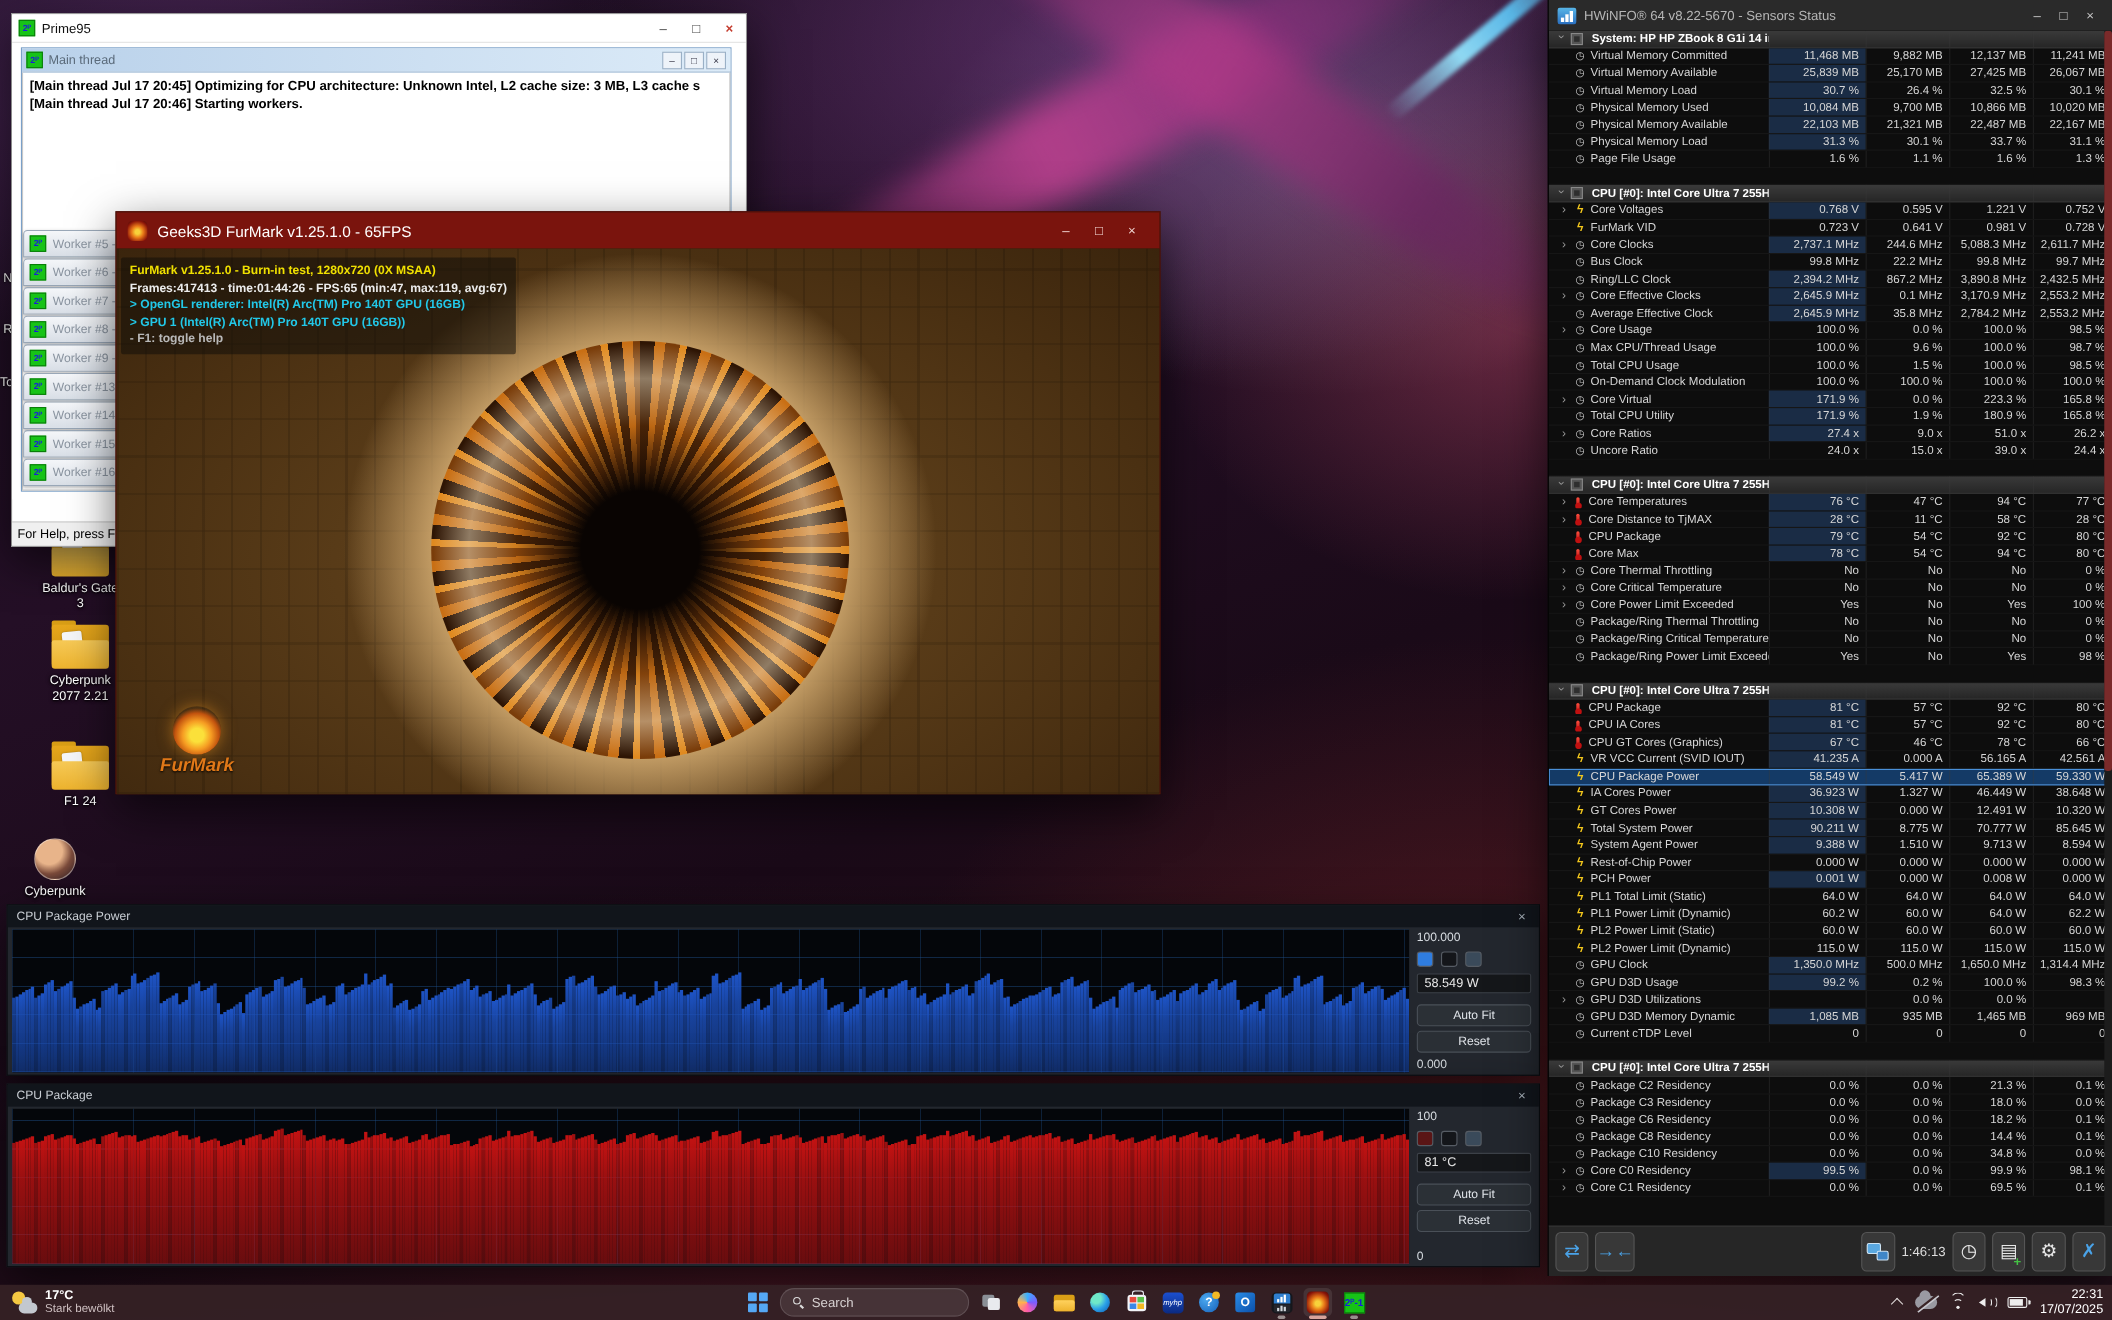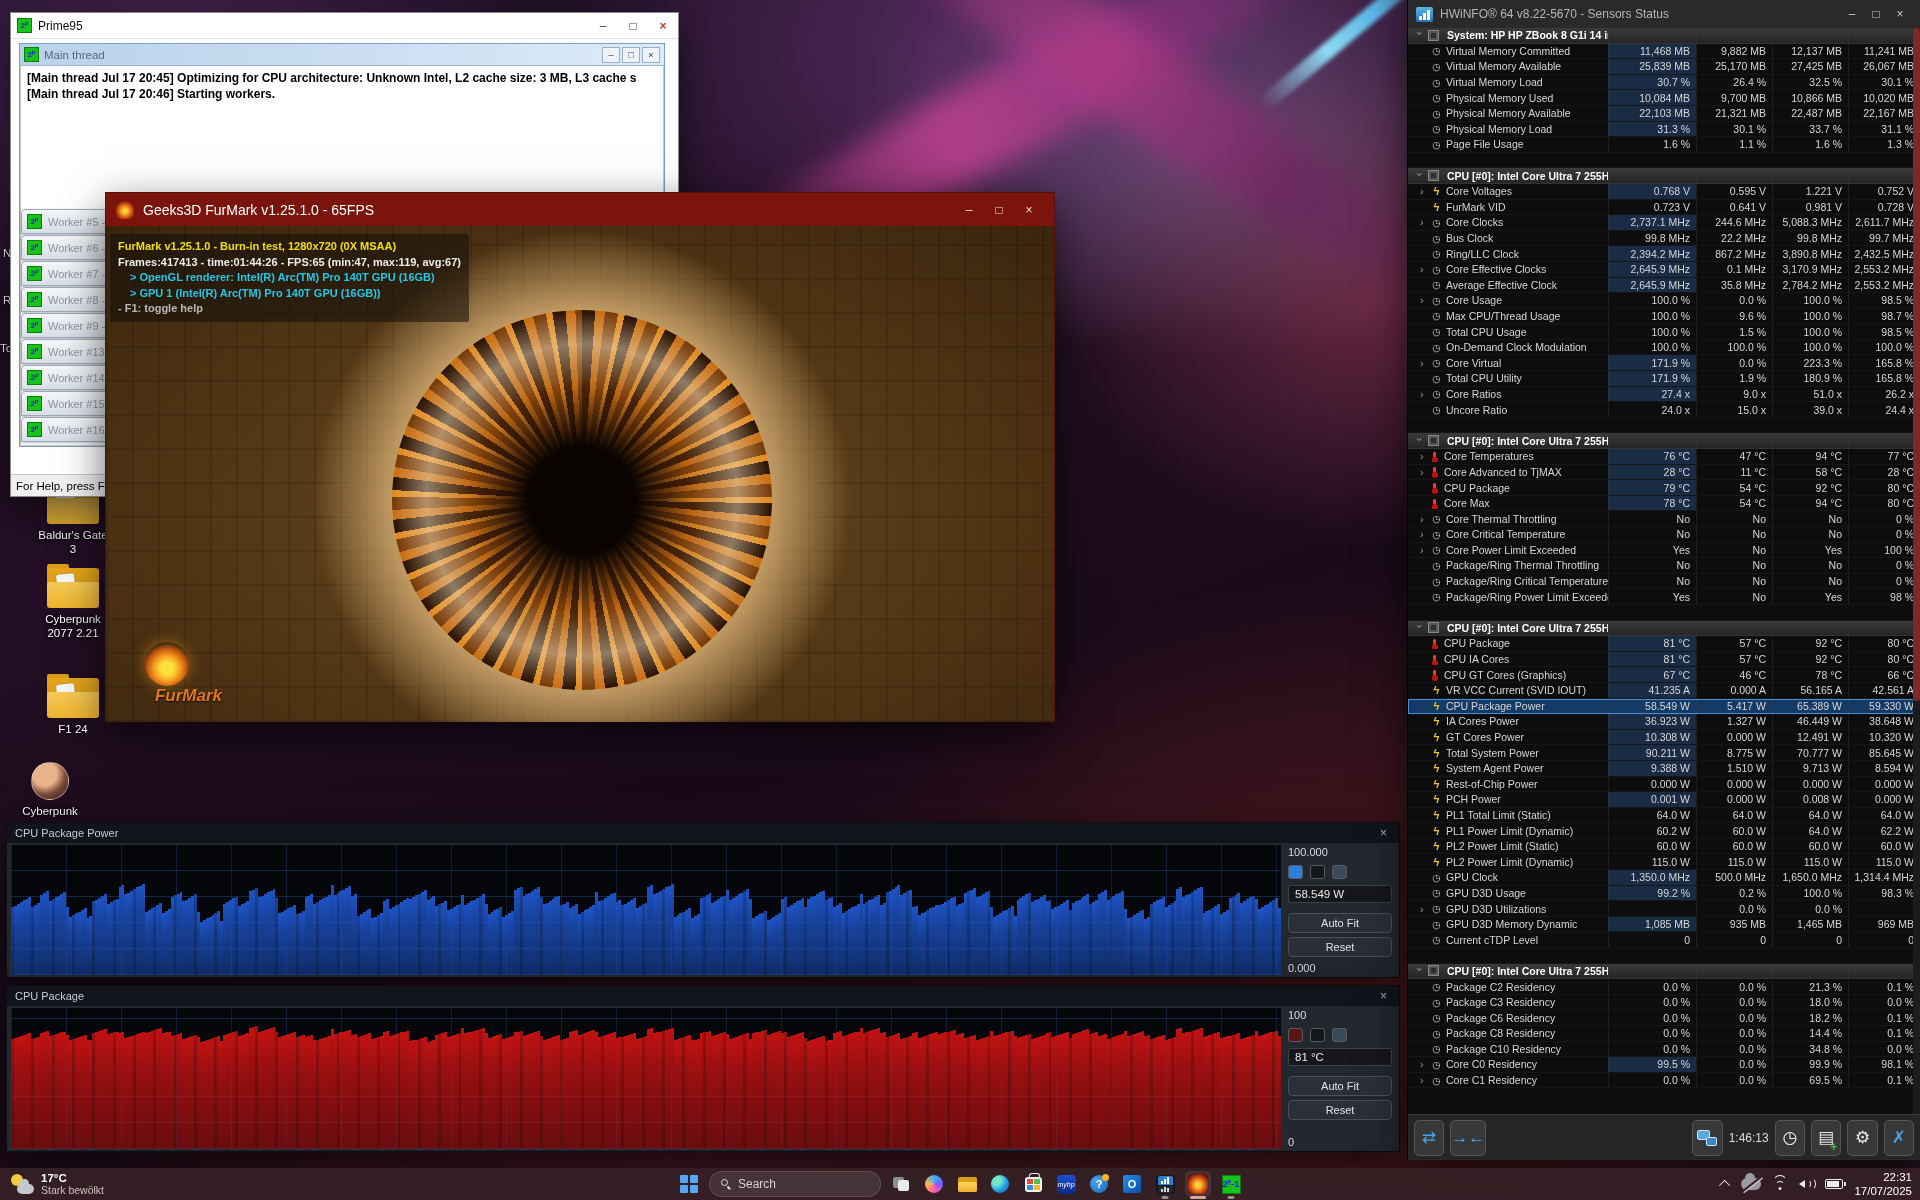--- a/index.html
+++ b/index.html
@@ -67,22 +67,22 @@
       repeating-linear-gradient(90deg,rgba(0,0,0,.5) 0 2px,rgba(0,0,0,0) 2px 26px),
       repeating-linear-gradient(0deg,rgba(0,0,0,.4) 0 2px,rgba(0,0,0,0) 2px 34px);}
   .eye-glow{position:absolute;left:196px;top:-6px;width:560px;height:560px;border-radius:50%;background:
       radial-gradient(circle,#f7eed8 0%,#efd9ad 26%,#caa36a 46%,rgba(120,80,30,0) 68%);}
   .iris{position:absolute;left:286px;top:84px;width:380px;height:380px;border-radius:50%;background:
       repeating-conic-gradient(#2e1504 0deg 4deg,#c96f14 4deg 7deg,#7a3d0a 7deg 11deg,#e08a20 11deg 13deg);}
   .iris:after{content:"";position:absolute;inset:0;border-radius:50%;background:
       radial-gradient(circle,#090402 0 20%,rgba(40,18,4,.75) 29%,rgba(150,80,18,.25) 42%,rgba(240,225,195,.5) 58%,rgba(240,225,195,0) 70%);}
   .fm-overlay{position:absolute;left:4px;top:8px;background:rgba(18,14,10,.55);padding:5px 8px;border-radius:2px;}
   .fm-overlay div{font-size:11px;font-weight:bold;line-height:1.42;white-space:nowrap;}
-  .ov-y{color:#f0e000;}.ov-w{color:#ececec;}.ov-c{color:#22c8e8;margin-left:12px;}.ov-g{color:#b8b8b8;font-weight:normal;}
-  .fm-logo{position:absolute;left:6px;bottom:16px;width:110px;text-align:right;}
+  .ov-y{color:#f0e000;}.ov-w{color:#ececec;}.ov-c{color:#22c8e8;}.ov-g{color:#b8b8b8;font-weight:normal;}
+  .fm-logo{position:absolute;left:18px;bottom:16px;width:110px;text-align:center;}
   .flame{width:44px;height:44px;margin:0 auto;border-radius:50%;background:
       radial-gradient(circle at 50% 60%,#fbe03a 0 18%,#f59b22 38%,#c2530e 58%,rgba(90,20,6,.0) 72%);
       box-shadow:0 0 14px rgba(245,155,34,.5);}
   .fm-logo .t{font-size:17px;font-weight:bold;font-style:italic;color:#e07818;text-shadow:0 1px 2px #000;}
 
   
   .gwin{left:6px;width:1394px;background:#23272e;border:1px solid #0a0c10;}
   .g1{top:822px;height:156px;}
   .g2{top:985px;height:167px;}
   .g-title{height:20px;background:#11151b;display:flex;align-items:center;padding:0 8px;}
@@ -1566,21 +1566,21 @@
           </span>
           <span class="cell cur hl">76 °C</span>
           <span class="cell">47 °C</span>
           <span class="cell">94 °C</span>
           <span class="cell avg">77 °C</span>
         </div>
         <div class="hrow">
           <span class="c-label">
             <span class="exp">›</span>
             <span class="therm"></span>
-            <span>Core Advanced to TjMAX</span>
+            <span>Core Distance to TjMAX</span>
           </span>
           <span class="cell cur hl">28 °C</span>
           <span class="cell">11 °C</span>
           <span class="cell">58 °C</span>
           <span class="cell avg">28 °C</span>
         </div>
         <div class="hrow">
           <span class="c-label">
             <span class="exp"></span>
             <span class="therm"></span>

